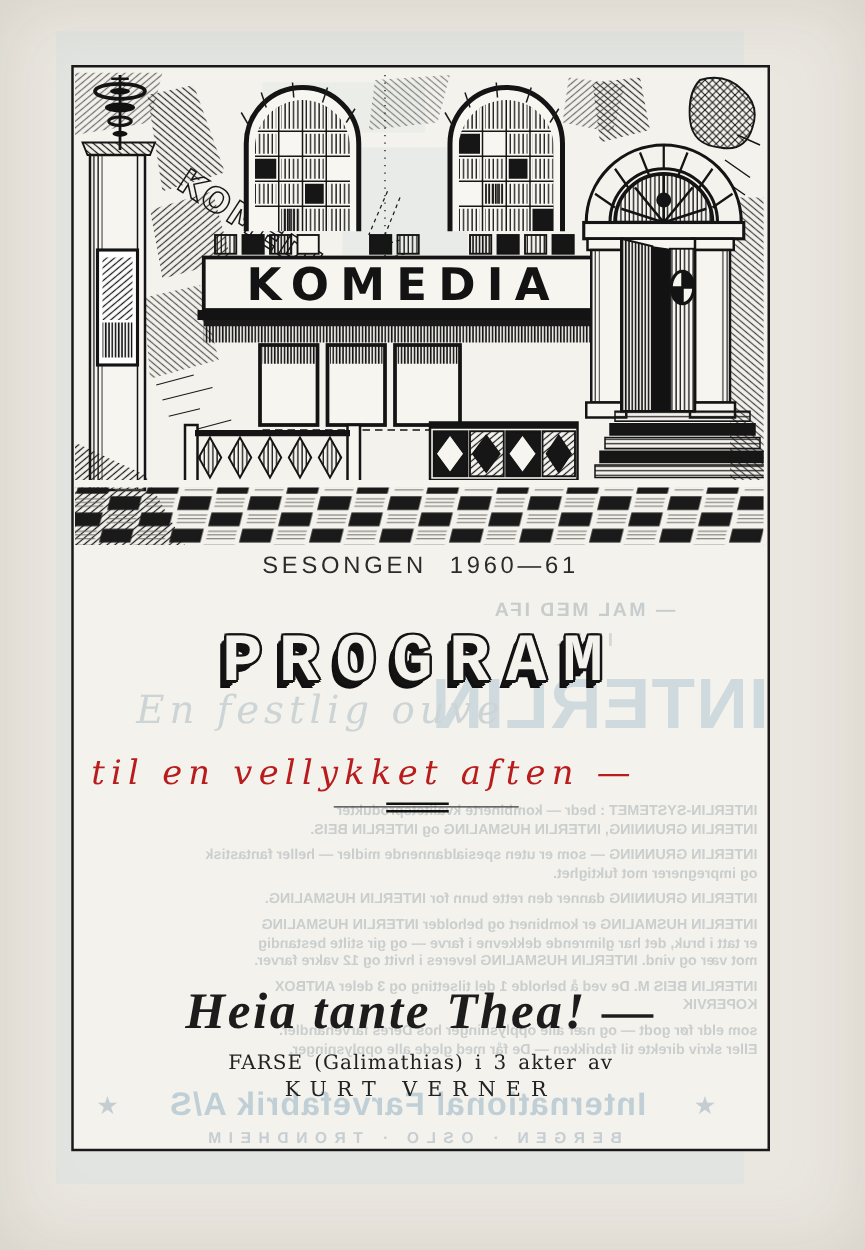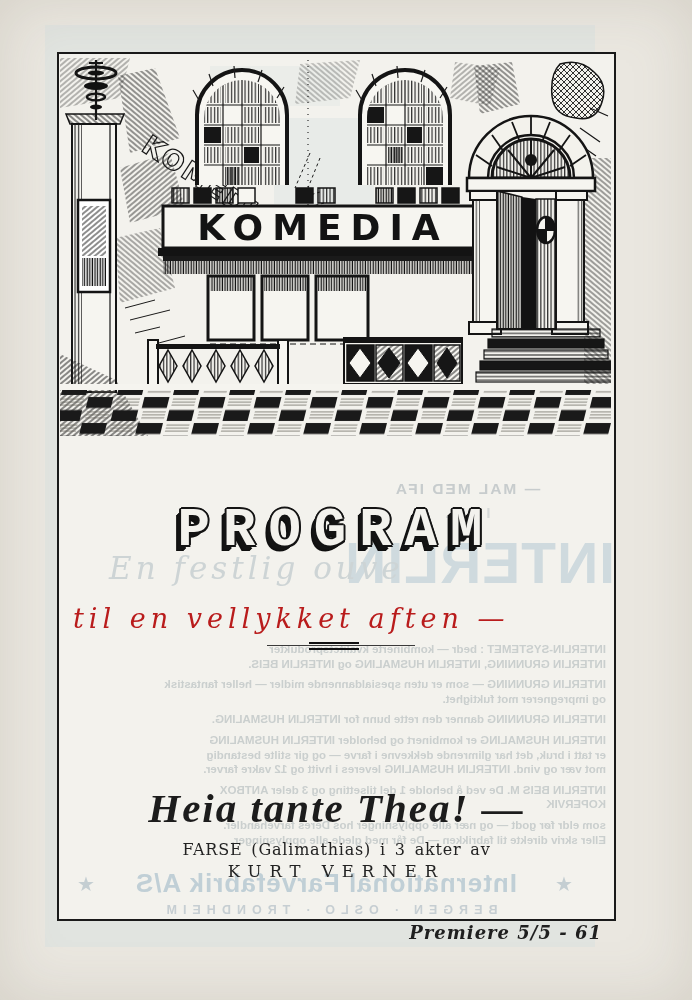--- a/index.html
+++ b/index.html
@@ -317,23 +317,23 @@
       <div>KOPERVIK</div>
       <div class="gap">som eldr før godt — og nær alle opplysninger hos Deres farvehandler.</div>
       <div>Eller skriv direkte til fabrikken — De får med glede alle opplysninger.</div>
     </div>
 
     <div class="abs g-star l">★</div>
     <div class="abs g-star r">★</div>
     <div class="abs g-foot-brand mir">International Farvefabrik A/S</div>
     <div class="abs g-foot-cities mir">BERGEN · OSLO · TRONDHEIM</div>
 
+    <div class="abs season">SESONGEN 1960—61</div>
     <div class="abs program">PROGRAM</div>
     <div class="abs ornament">
         <span class="bar"></span>
       </div>
     <div class="abs play-title">Heia tante Thea! —</div>
     <div class="abs genre">FARSE (Galimathias) i 3 akter av</div>
     <div class="abs author">KURT VERNER</div>
   </div>
 
-  <div class="abs premiere">Premiere 5/5 - 61</div>
 </div>
 
 </body></html>

